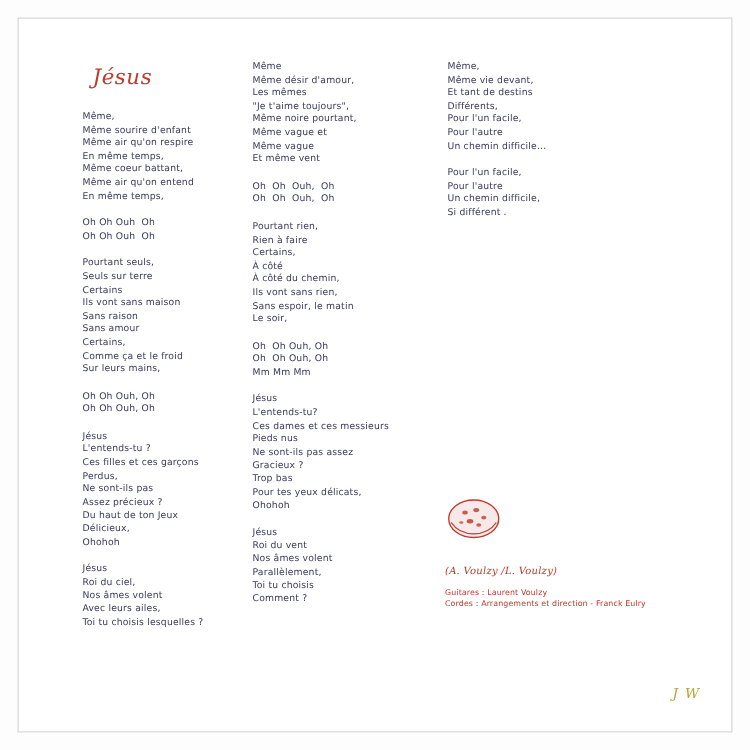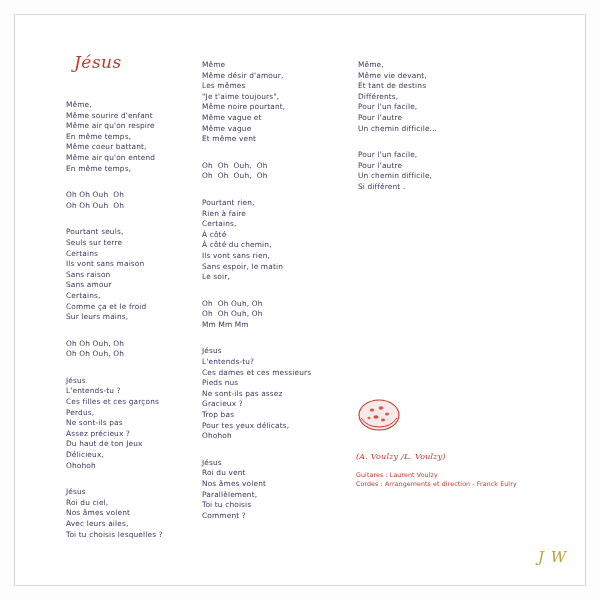--- a/index.html
+++ b/index.html
@@ -46,21 +46,21 @@
     line-height: 10.6px;
     color: #3a3a5a;
     font-family: "DejaVu Sans", sans-serif;
     letter-spacing: 0.15px;
     white-space: pre-wrap;
   }
   .col-1 { left: 66px;  top: 84px;  width: 140px; }
   .col-2 { left: 202px; top: 44px;  width: 150px; }
   .col-3 { left: 358px; top: 44px;  width: 140px; }
 
-  .stanza { margin: 16px 0 11px 0; }
+  .stanza { margin: 4px 0 11px 0; }
   .line { display: block; }
 
   .blob {
     position: absolute;
     left: 356px;
     top: 396px;
     width: 46px;
     height: 38px;
   }
   .blob svg { display: block; }
@@ -86,21 +86,21 @@
     letter-spacing: 0.1px;
   }
   .credits .cline { display: block; }
 
   .jw {
     position: absolute;
     left: 538px;
     top: 548px;
     font-family: "DejaVu Serif", serif;
     font-style: italic;
-    font-size: 15px;
+    font-size: 11px;
     color: #b8a23a;
     letter-spacing: 1px;
   }
 </style>
 </head>
 <body>
 
 <div class="page">
   <div class="frame"></div>
 

